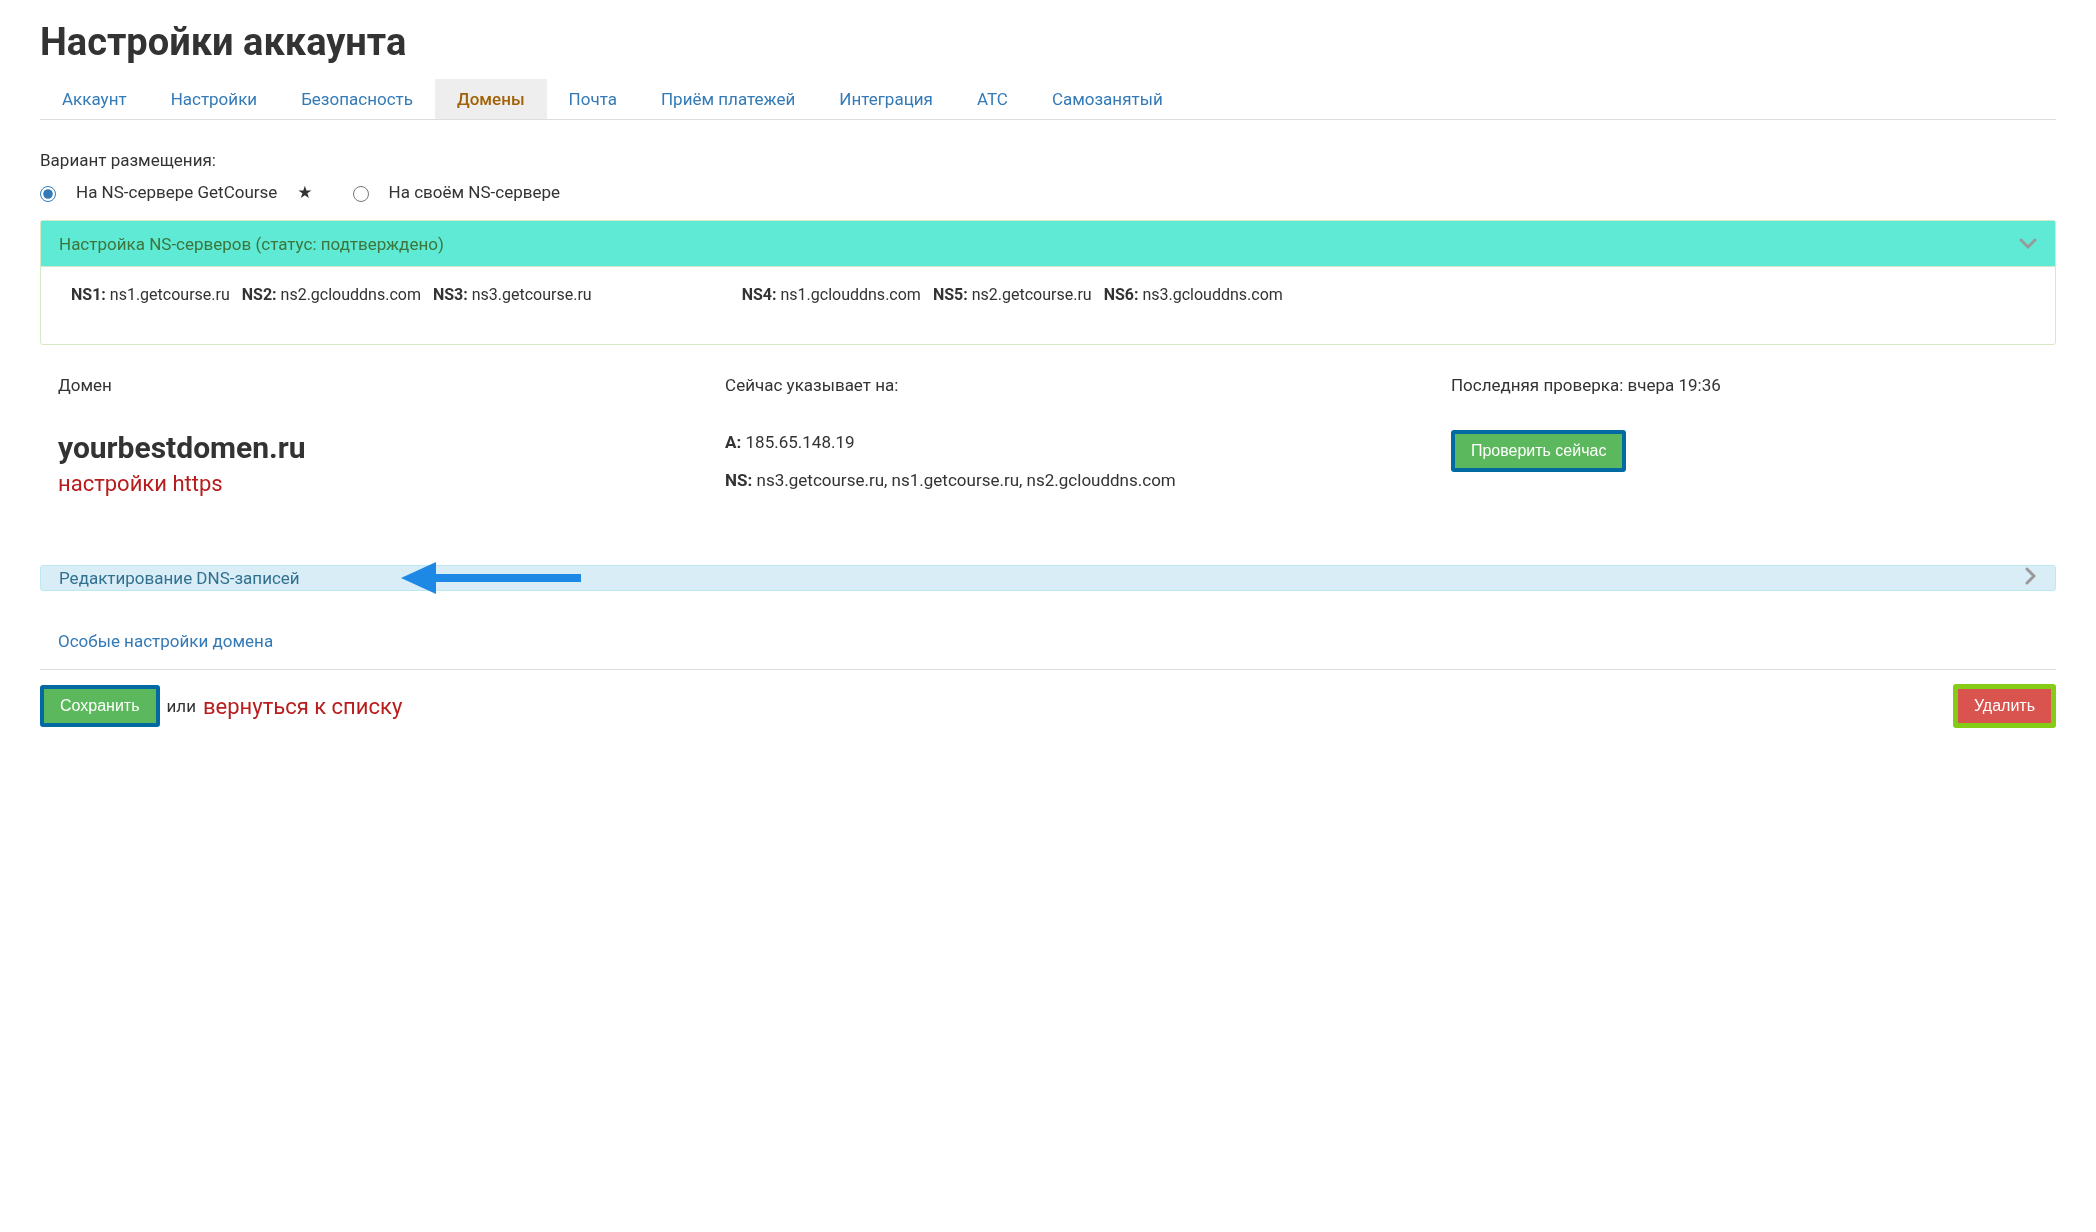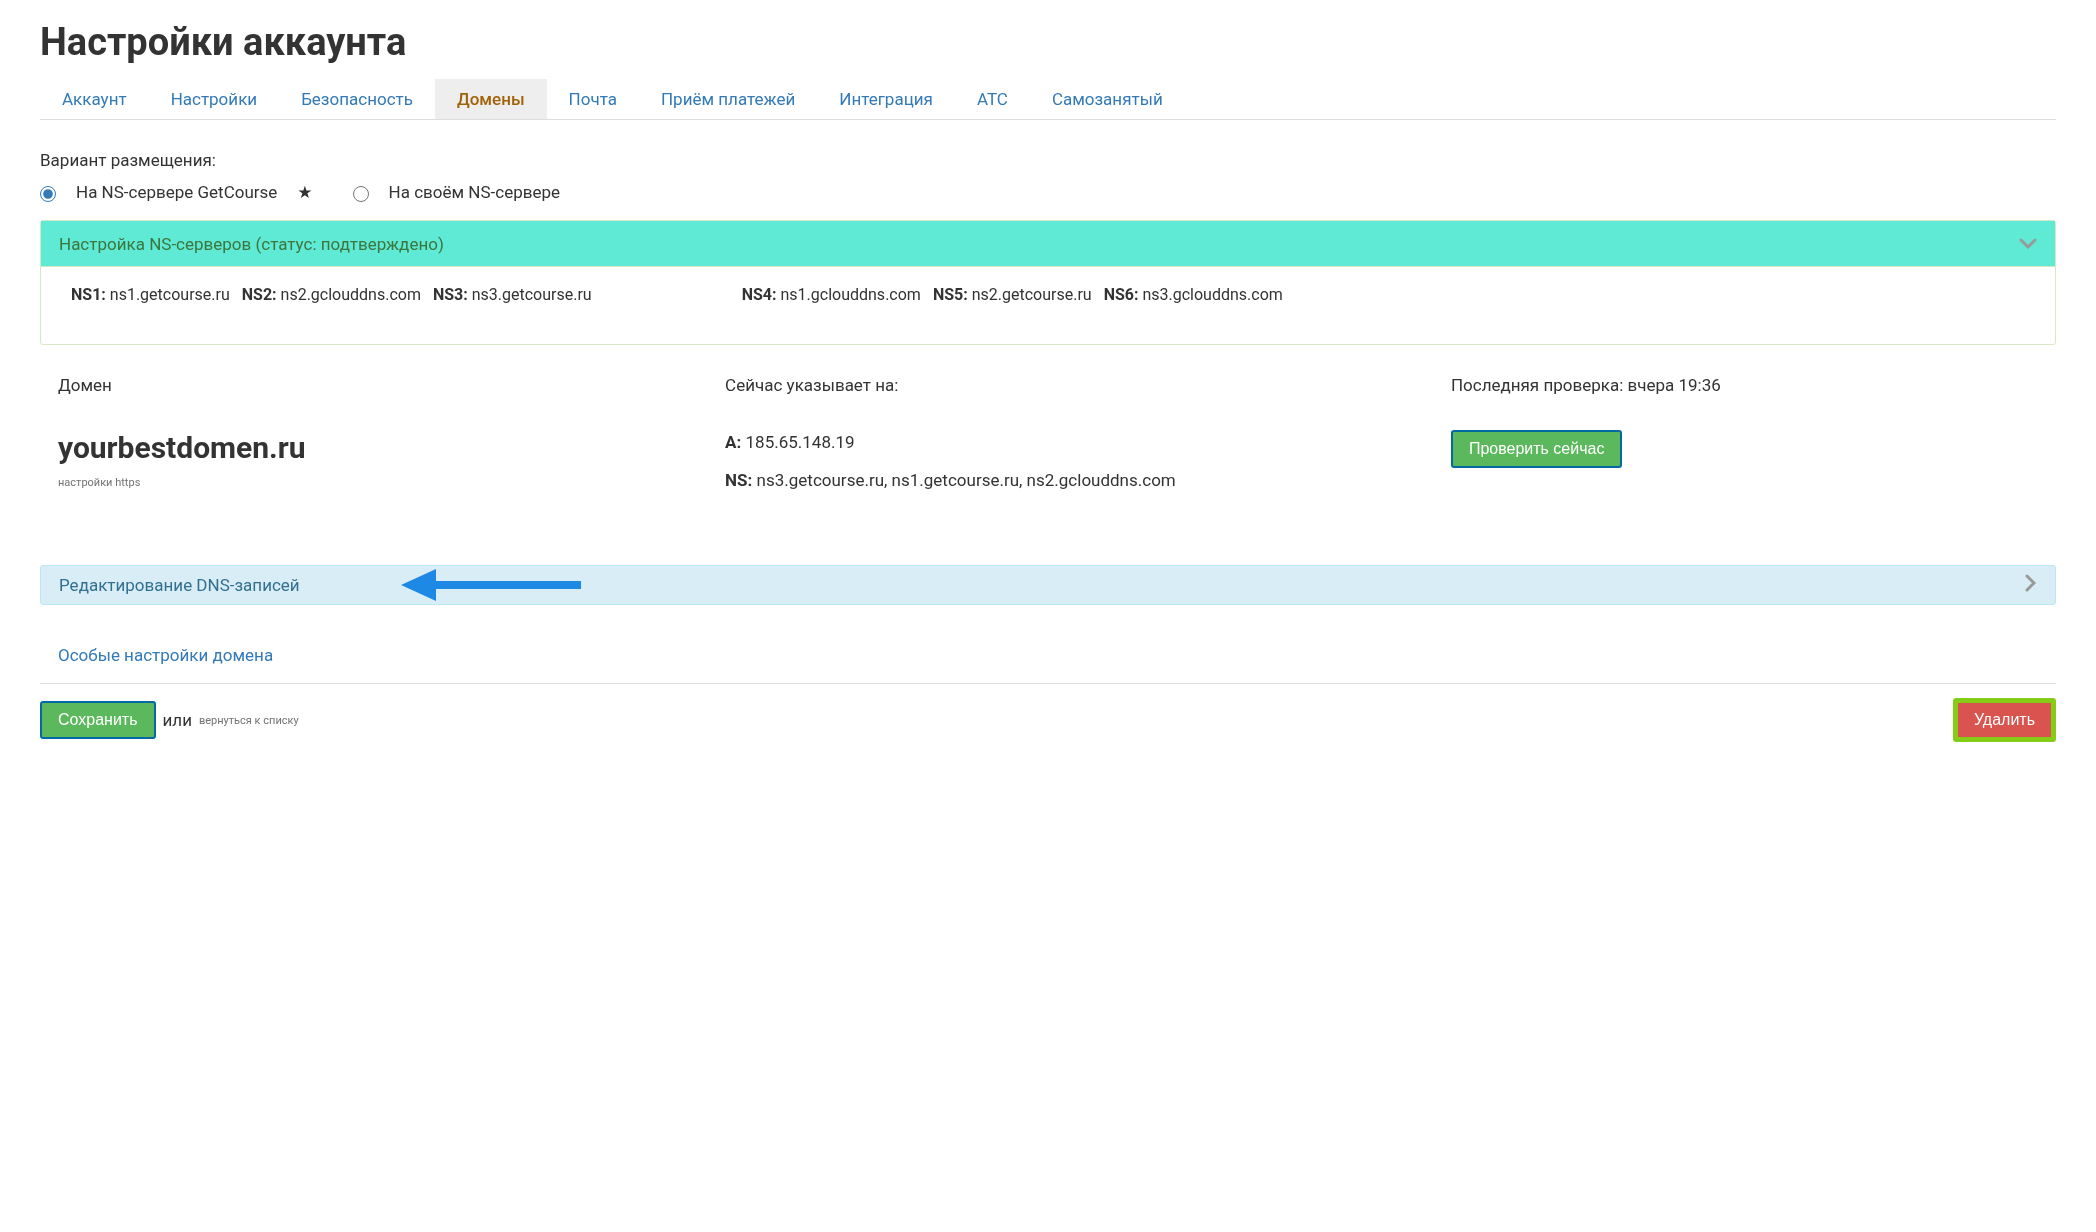--- a/index.html
+++ b/index.html
@@ -109,47 +109,47 @@
     color: #333;
     margin-bottom: 35px;
   }
   .domain-name {
     font-size: 30px;
     font-weight: 700;
     color: #333;
     margin-bottom: 6px;
   }
   .link {
-    color: #737373;
-    font-size: 11px;
+    color: #b91c1c;
+    font-size: 22px;
     cursor: pointer;
     text-decoration: none;
   }
   .dns-info {
     font-size: 17px;
     color: #333;
     margin-bottom: 12px;
     line-height: 1.5;
   }
   .dns-info b { font-weight: 700; }
   .btn {
     border: none;
     padding: 8px 16px;
     font-size: 16px;
     border-radius: 3px;
     cursor: pointer;
     color: #fff;
   }
-  .btn-green { background: #5cb85c; border: 2px solid #0369a1; }
+  .btn-green { background: #5cb85c; border: 4px solid #0369a1; }
   .btn-red { background: #d9534f; border: 5px solid #84cc16; }
   .panel-blue {
     background: #d9edf7;
     border: 1px solid #bce8f1;
     border-radius: 3px;
-    padding: 8px 18px;
+    padding: 1px 18px;
     display: flex;
     justify-content: space-between;
     align-items: center;
     color: #31708f;
     font-size: 17px;
     margin-bottom: 40px;
     cursor: pointer;
     position: relative;
   }
   .arrow-annotation {

